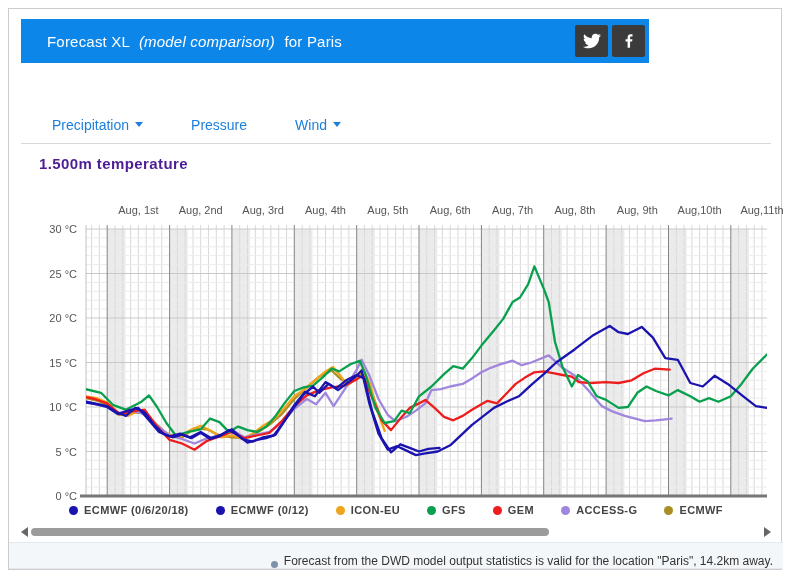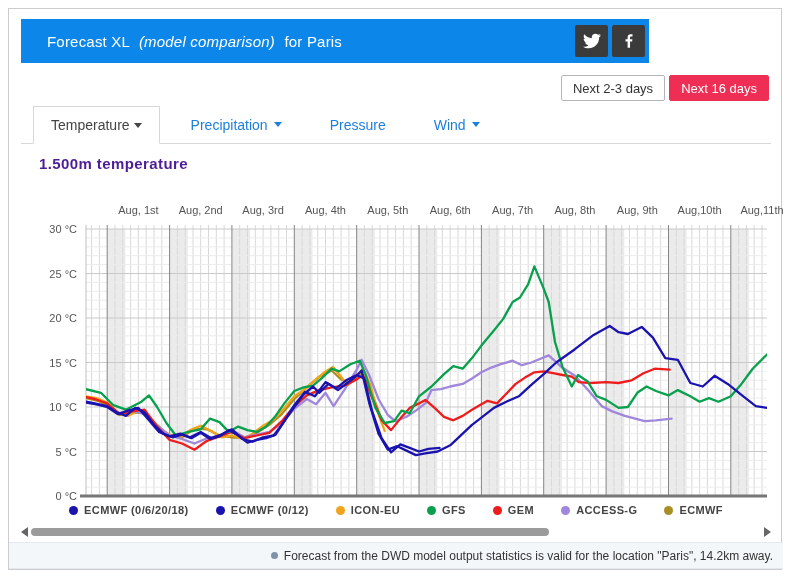--- a/index.html
+++ b/index.html
@@ -53,21 +53,21 @@
   .arr.left  { border-top:5px solid transparent; border-bottom:5px solid transparent;
     border-right:7px solid #666; }
   .arr.right { border-top:5px solid transparent; border-bottom:5px solid transparent;
     border-left:7px solid #666; }
   .track { flex:1; height:14px; margin:0 3px; position:relative; }
   .thumb { position:absolute; left:0; top:3px; height:8px; width:71%;
     background:#9b9b9b; border-radius:4px; cursor:grab; }
   
   .footer { position:absolute; left:0; top:533px; width:774px; height:27px;
     background:#f4f7fa; border-top:1px solid #e3e9ef; border-bottom:1px solid #e3e9ef;
-    display:flex; align-items:center; justify-content:flex-end; padding-right:10px; }
+    display:flex; align-items:flex-end; justify-content:flex-end; padding-right:10px; }
   .bullet { width:7px; height:7px; border-radius:50%; background:#7d91ab;
     display:inline-block; margin-right:6px; }
   .footer span.note { font-size:12px; color:#333; }
 </style>
 </head>
 <body>
 
 <div class="card">
 
   <div class="header">
@@ -83,30 +83,22 @@
           </svg>
       </a>
       <a class="social-btn">
         <svg viewBox="0 0 24 24">
             <path d="M13.4 21V12.8h2.77l.41-3.21H13.4V7.55c0-.93.26-1.56 1.59-1.56h1.68V3.13c-.29-.04-1.29-.13-2.45-.13-2.42 0-4.08 1.48-4.08 4.2v2.39H7.37v3.21h2.77V21h3.26z"></path>
           </svg>
       </a>
     </div>
   </div>
 
-  <div class="range-row">
-    <button class="range-btn">Next 2-3 days</button>
-    <button class="range-btn active">Next 16 days</button>
-  </div>
 
   <div class="tabs">
-    <div class="tab active">
-      <span>Temperature</span>
-      <span class="caret"></span>
-    </div>
     <div class="tab link">
       <span>Precipitation</span>
       <span class="caret"></span>
     </div>
     <div class="tab link">
       <span>Pressure</span>
     </div>
     <div class="tab link">
       <span>Wind</span>
       <span class="caret"></span>

